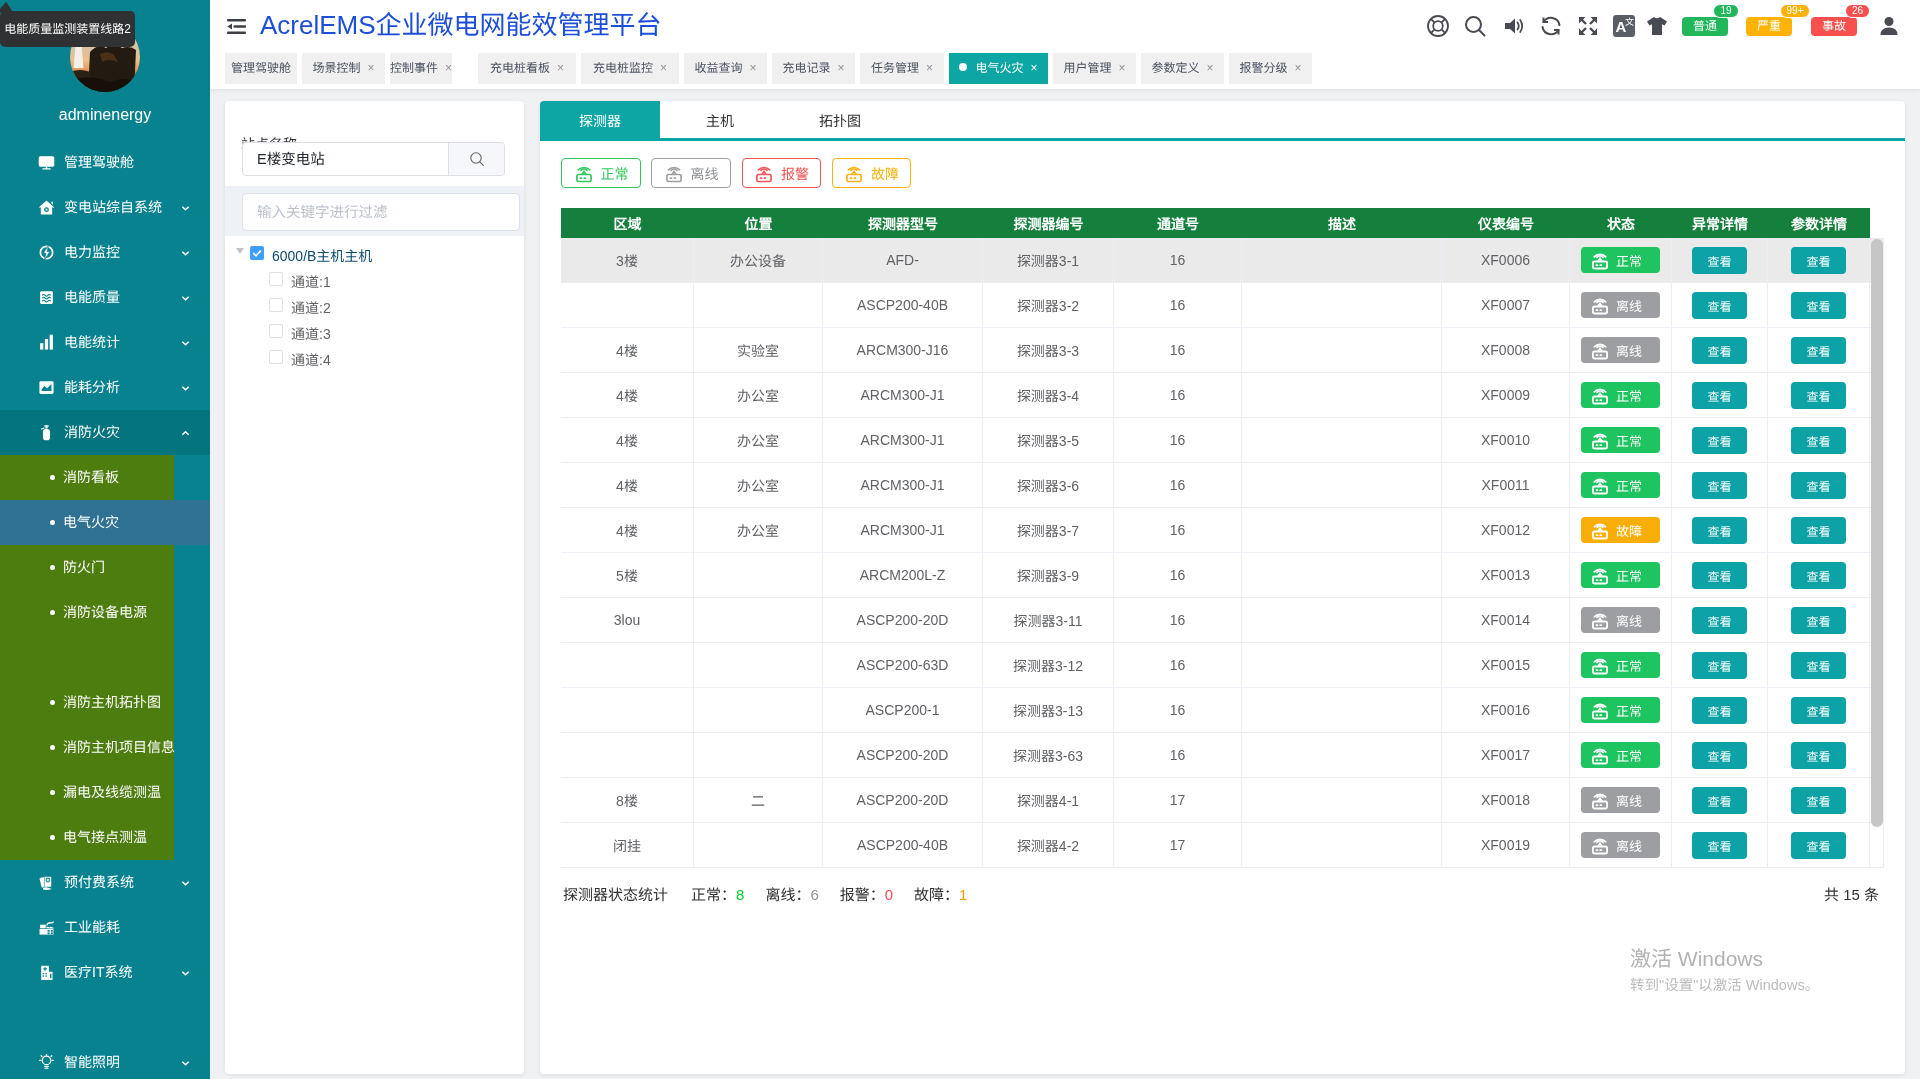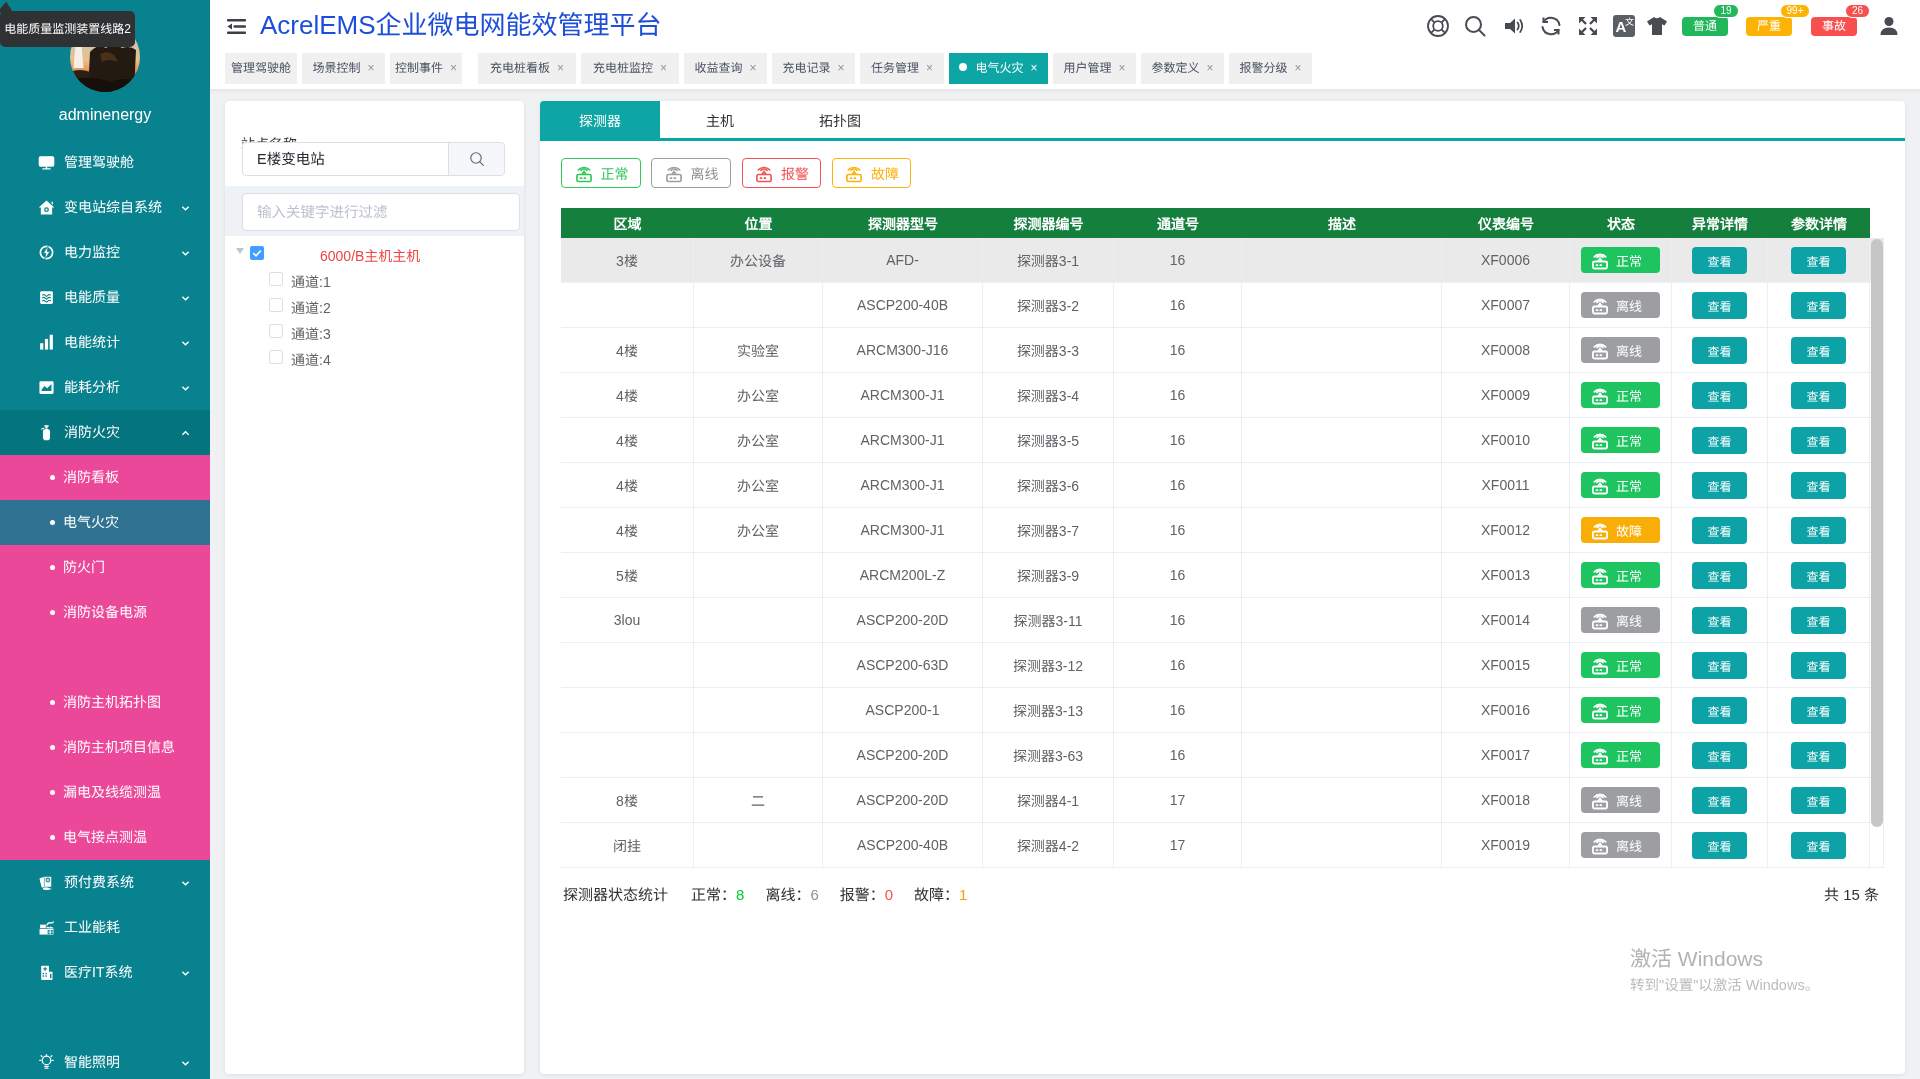--- a/index.html
+++ b/index.html
@@ -7,21 +7,21 @@
 html,body{width:1920px;height:1079px;overflow:hidden;}
 body{font-family:"Liberation Sans",sans-serif;background:#f0f1f2;position:relative;}
 
 #sidebar{position:absolute;left:0;top:0;width:210px;height:1079px;background:#09828f;}
 #avatar{position:absolute;left:70px;top:22px;width:70px;height:70px;border-radius:50%;overflow:hidden;}
 #uname{position:absolute;left:0;top:106px;width:210px;text-align:center;color:#fff;font-size:16px;}
 .mi{position:absolute;left:0;width:210px;height:45px;color:#fff;font-size:14px;}
 .mi .ic{position:absolute;left:38px;top:14px;width:17px;height:17px;}
 .mi .tx{position:absolute;left:64px;top:0;line-height:45px;}
 .mi .ch{position:absolute;right:20px;top:19px;width:9px;height:9px;}
-.sub{position:absolute;left:0;width:210px;background:#ec4899;}
+.sub{position:absolute;left:0;width:174px;background:#4d7c0f;}
 .si{position:absolute;left:0;width:210px;height:45px;color:#fff;font-size:14px;line-height:45px;}
 .si .dot{position:absolute;left:50px;top:20px;width:5px;height:5px;border-radius:50%;background:#fff;}
 .si .tx{position:absolute;left:63px;}
 #tooltip{position:absolute;left:0;top:11px;width:135px;height:36px;background:#303133;border-radius:5px;color:#fff;font-size:12px;line-height:36px;text-align:center;white-space:nowrap;z-index:30;}
 #tooltip .arr{position:absolute;left:0px;top:-6px;width:11px;height:11px;background:#303133;transform:rotate(50deg) skew(8deg,8deg);}
 
 #topbar{position:absolute;left:210px;top:0;width:1710px;height:53px;background:#fff;}
 #title{position:absolute;left:50px;top:4px;font-size:26px;color:#1d4ed8;font-weight:500;}
 .tico{position:absolute;top:14px;width:24px;height:24px;}
 .nbadge{position:absolute;top:17px;height:19px;border-radius:4px;color:#fff;font-size:12px;line-height:19px;text-align:center;}
@@ -278,21 +278,21 @@
   <div class="nbadge" style="left:1601px;width:46px;background:#f7504f;">事故</div>
   <div class="npill" style="left:1635px;width:25px;background:#f7504f;">26</div>
   <svg class="tico" style="left:1667px;" viewBox="0 0 24 24" fill="#484b52">
       <circle cx="12" cy="7.5" r="4.5"></circle>
       <path d="M3.5 21 Q3.5 13.5 12 13.5 Q20.5 13.5 20.5 21 Z"></path>
     </svg>
 </div>
 <div id="tabsbar">
   <div class="ttab" style="left:15px;width:72px;">管理驾驶舱</div>
   <div class="ttab" style="left:92px;width:83px;">场景控制<span class="x">×</span></div>
-  <div class="ttab" style="left:180px;width:72px;text-align:center;">控制事件<span class="x">×</span></div>
+  <div class="ttab" style="left:180px;width:62px;text-align:center;">控制事件<span class="x">×</span></div>
   <div class="ttab" style="left:268px;width:98px;">充电桩看板<span class="x">×</span></div>
   <div class="ttab" style="left:371px;width:98px;">充电桩监控<span class="x">×</span></div>
   <div class="ttab" style="left:474px;width:83px;">收益查询<span class="x">×</span></div>
   <div class="ttab" style="left:562px;width:83px;">充电记录<span class="x">×</span></div>
   <div class="ttab" style="left:650px;width:84px;">任务管理<span class="x">×</span></div>
   <div class="ttab act" style="left:739px;width:99px;"><span class="d"></span>电气火灾<span class="x">×</span></div>
   <div class="ttab" style="left:843px;width:83px;">用户管理<span class="x">×</span></div>
   <div class="ttab" style="left:931px;width:83px;">参数定义<span class="x">×</span></div>
   <div class="ttab" style="left:1019px;width:83px;">报警分级<span class="x">×</span></div>
 </div>
@@ -309,21 +309,21 @@
   </div>
   <div style="position:absolute;left:0;top:85px;width:299px;height:50px;background:#eef1f6;">
     <div style="position:absolute;left:17px;top:7px;width:278px;height:38px;background:#fff;border:1px solid #dcdfe6;border-radius:5px;line-height:36px;padding-left:14px;font-size:14.5px;color:#bcc2cd;">输入关键字进行过滤</div>
   </div>
   <div style="position:absolute;left:12px;top:146px;width:0;height:0;border-left:6px solid #c0c4cc;border-top:4px solid transparent;border-bottom:4px solid transparent;transform:rotate(90deg);"></div>
   <div style="position:absolute;left:25px;top:145px;width:14px;height:14px;background:#409eff;border-radius:2px;">
     <svg width="14" height="14" viewBox="0 0 14 14" fill="none" stroke="#fff" stroke-width="1.6">
         <path d="M3.2 7 L6 9.8 L10.8 4.6"></path>
       </svg>
   </div>
-  <div style="position:absolute;left:47px;top:144px;font-size:14px;color:#ef4444;margin-left:48px;">6000/B主机主机</div>
+  <div style="position:absolute;left:47px;top:144px;font-size:14px;color:#0c4a6e;">6000/B主机主机</div>
   <div style="position:absolute;left:44px;top:171px;width:14px;height:14px;background:#fff;border:1px solid #dcdfe6;border-radius:2px;"></div>
   <div style="position:absolute;left:66px;top:170px;font-size:14px;color:#606266;">通道:1</div>
   <div style="position:absolute;left:44px;top:197px;width:14px;height:14px;background:#fff;border:1px solid #dcdfe6;border-radius:2px;"></div>
   <div style="position:absolute;left:66px;top:196px;font-size:14px;color:#606266;">通道:2</div>
   <div style="position:absolute;left:44px;top:223px;width:14px;height:14px;background:#fff;border:1px solid #dcdfe6;border-radius:2px;"></div>
   <div style="position:absolute;left:66px;top:222px;font-size:14px;color:#606266;">通道:3</div>
   <div style="position:absolute;left:44px;top:249px;width:14px;height:14px;background:#fff;border:1px solid #dcdfe6;border-radius:2px;"></div>
   <div style="position:absolute;left:66px;top:248px;font-size:14px;color:#606266;">通道:4</div>
 </div>
 <div id="mcard">

